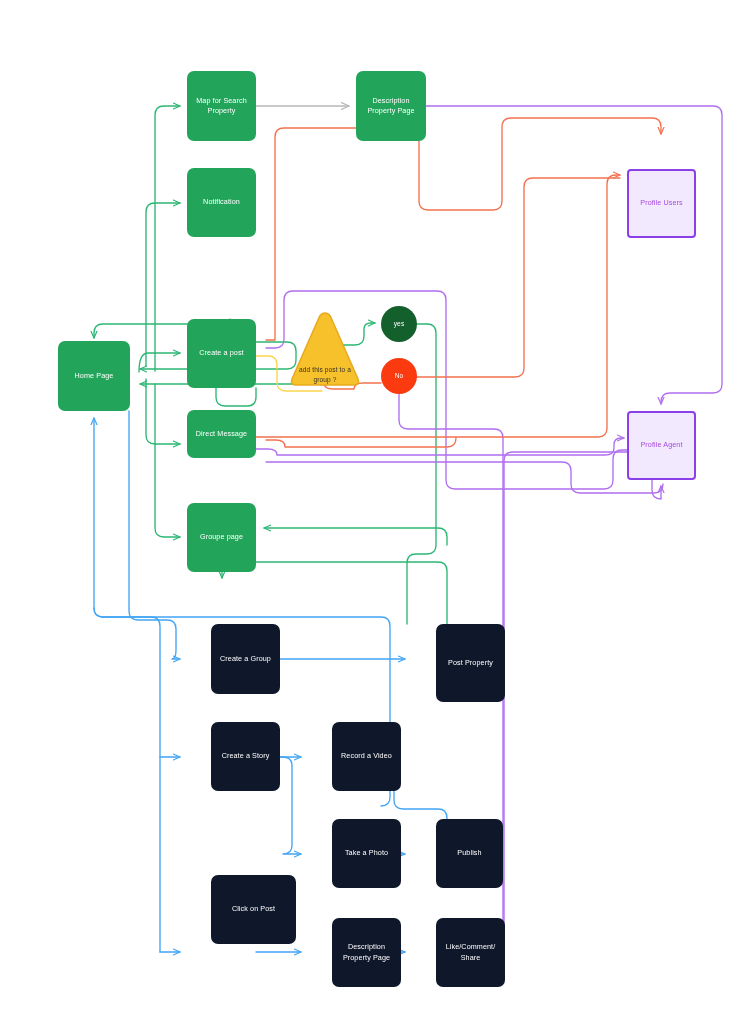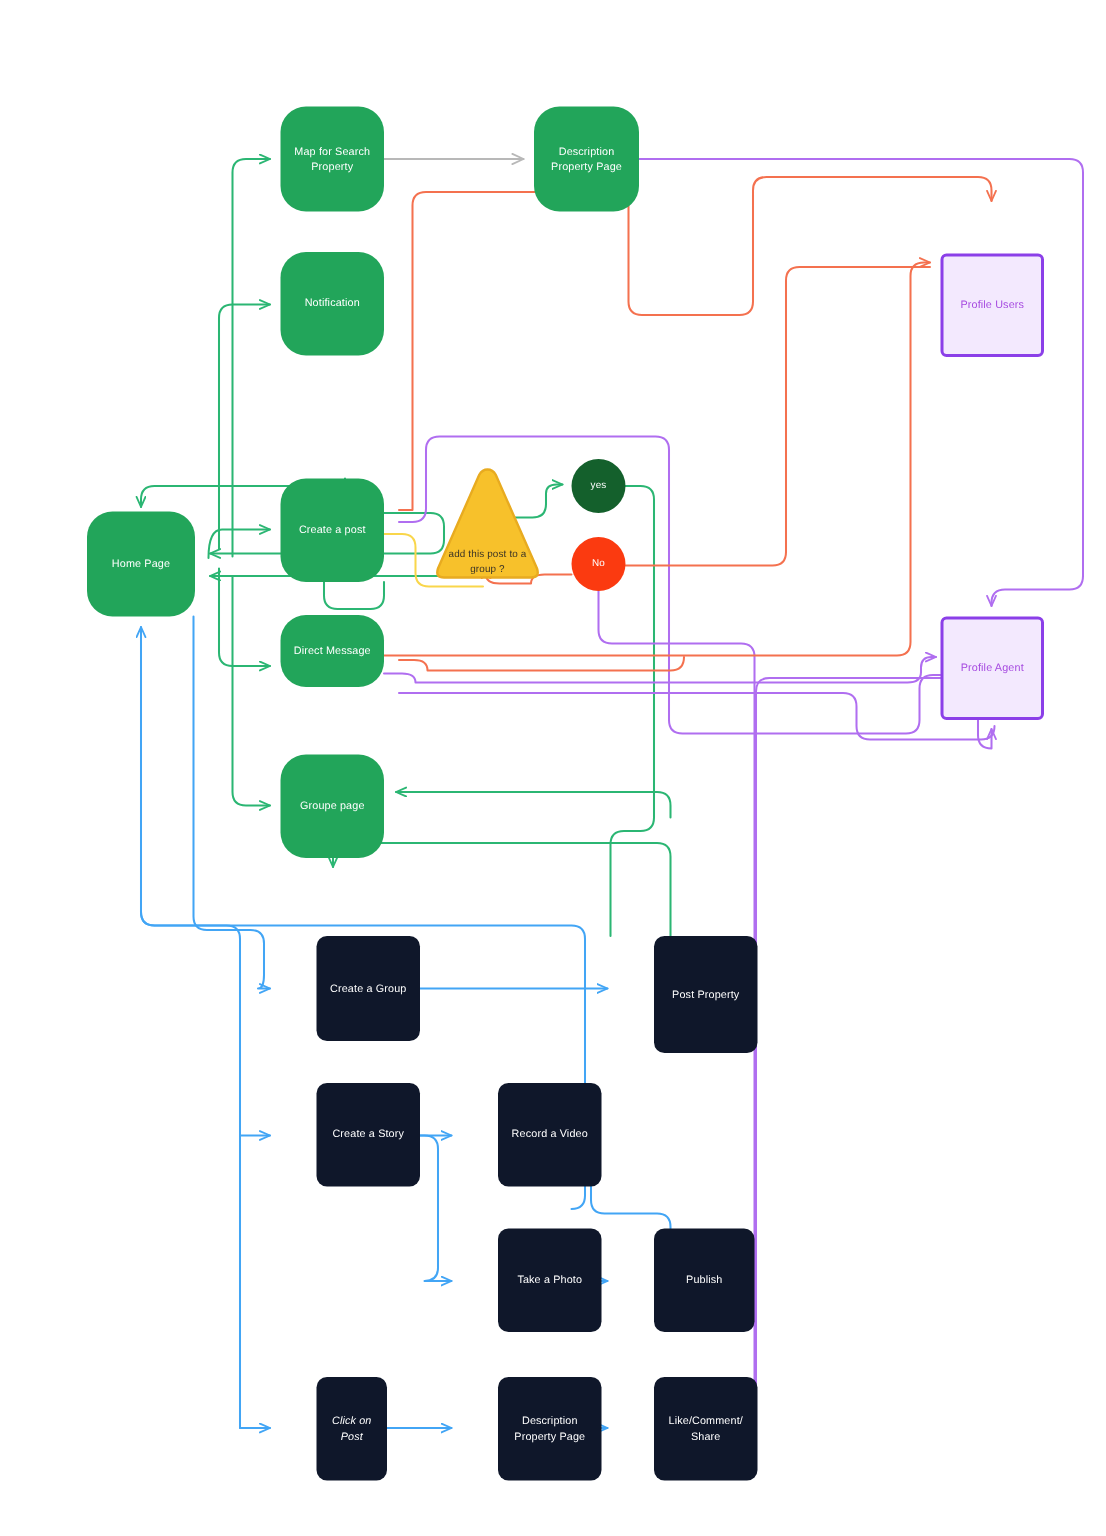--- a/index.html
+++ b/index.html
@@ -34,21 +34,21 @@
     border-radius: 6px;
     font-size: 7.2px;
     line-height: 1.45;
     letter-spacing: 0.1px;
     padding: 2px;
     z-index: 5;
   }
   .node-green {
     background: #22a55a;
     color: #ffffff;
-    border-radius: 17px;
+    border-radius: 7px;
   }
   .node-blue {
     background: #0f172a;
     color: #ffffff;
     border-radius: 7px;
     margin-left: 24px;
   }
   .node-purple {
     background: #f3e9fe;
     color: #a64ae0;
@@ -246,21 +246,21 @@
   </div>
 
   <div class="node node-blue" style="left:308px; top:819px; width:69px; height:69px;">
     <span class="lbl">Take a Photo</span>
   </div>
 
   <div class="node node-blue" style="left:412px; top:819px; width:67px; height:69px;">
     <span class="lbl">Publish</span>
   </div>
 
-  <div class="node node-blue" style="left:187px; top:918px; width:47px; height:69px;font-style:italic;">
+  <div class="node node-blue" style="left:187px; top:875px; width:85px; height:69px;">
     <span class="lbl">Click on Post</span>
   </div>
 
   <div class="node node-blue" style="left:308px; top:918px; width:69px; height:69px;">
     <span class="lbl">Description Property Page</span>
   </div>
 
   <div class="node node-blue" style="left:412px; top:918px; width:69px; height:69px;">
     <span class="lbl">Like/Comment/ Share</span>
   </div>

